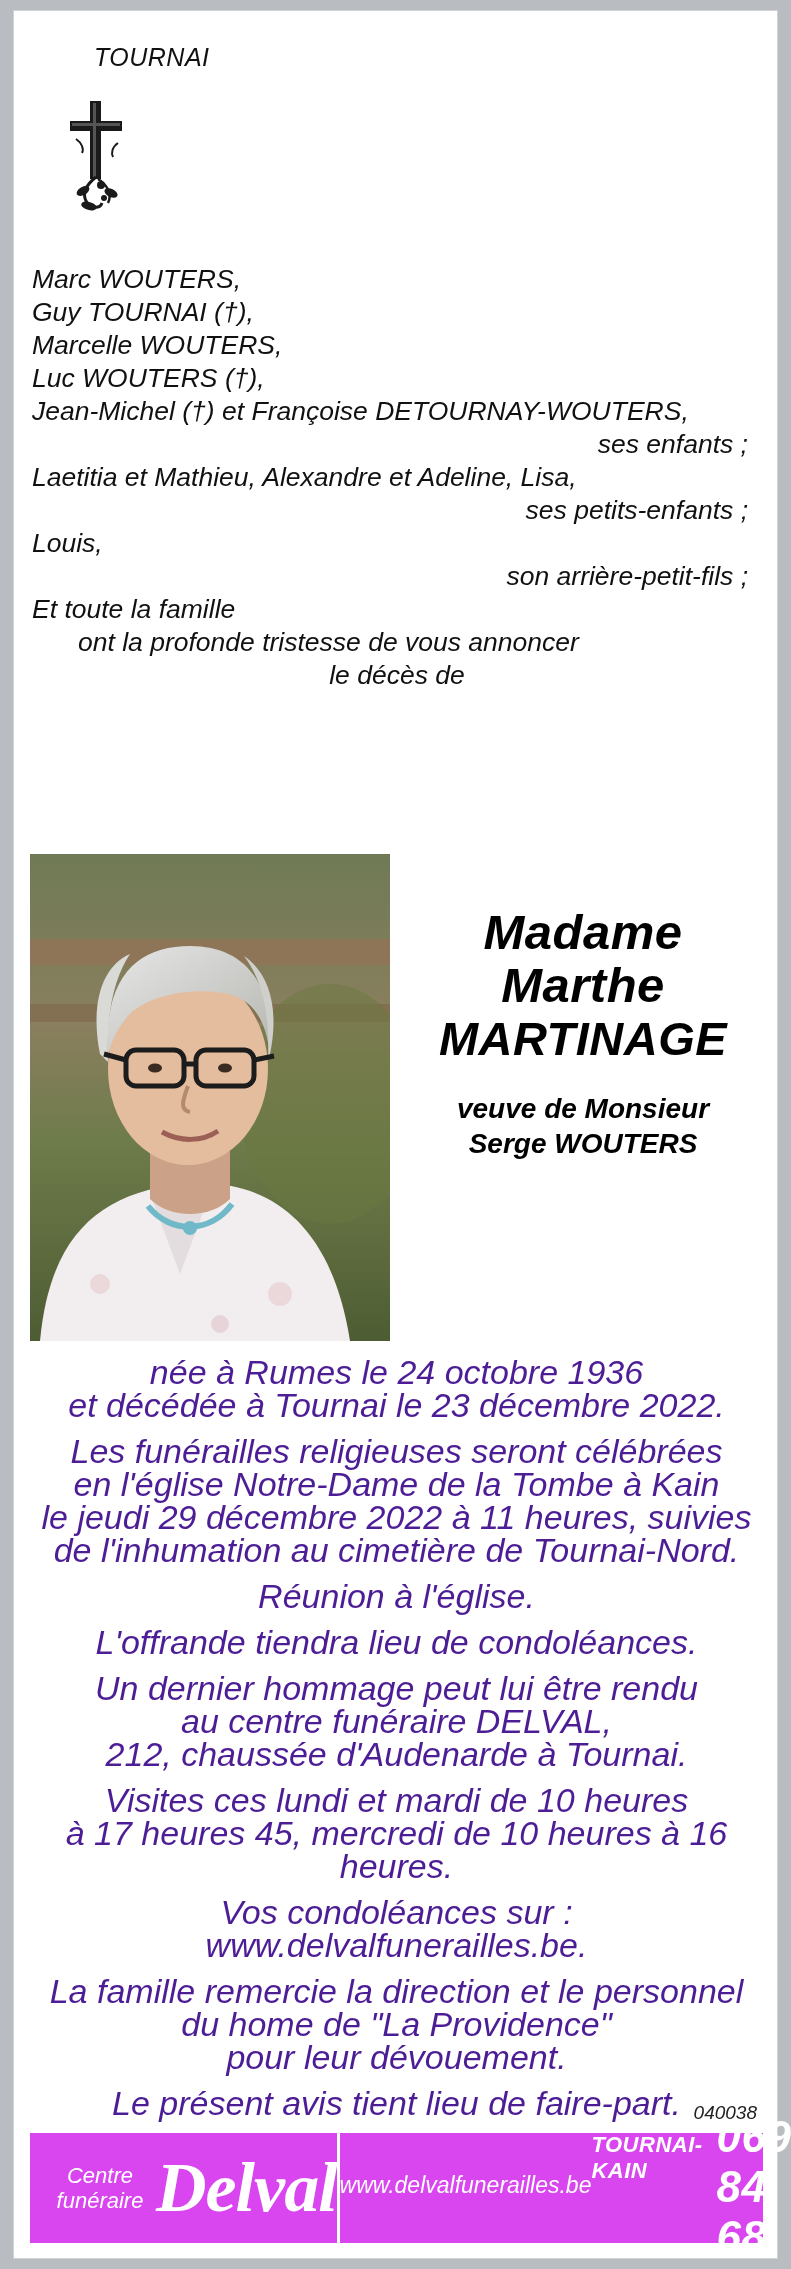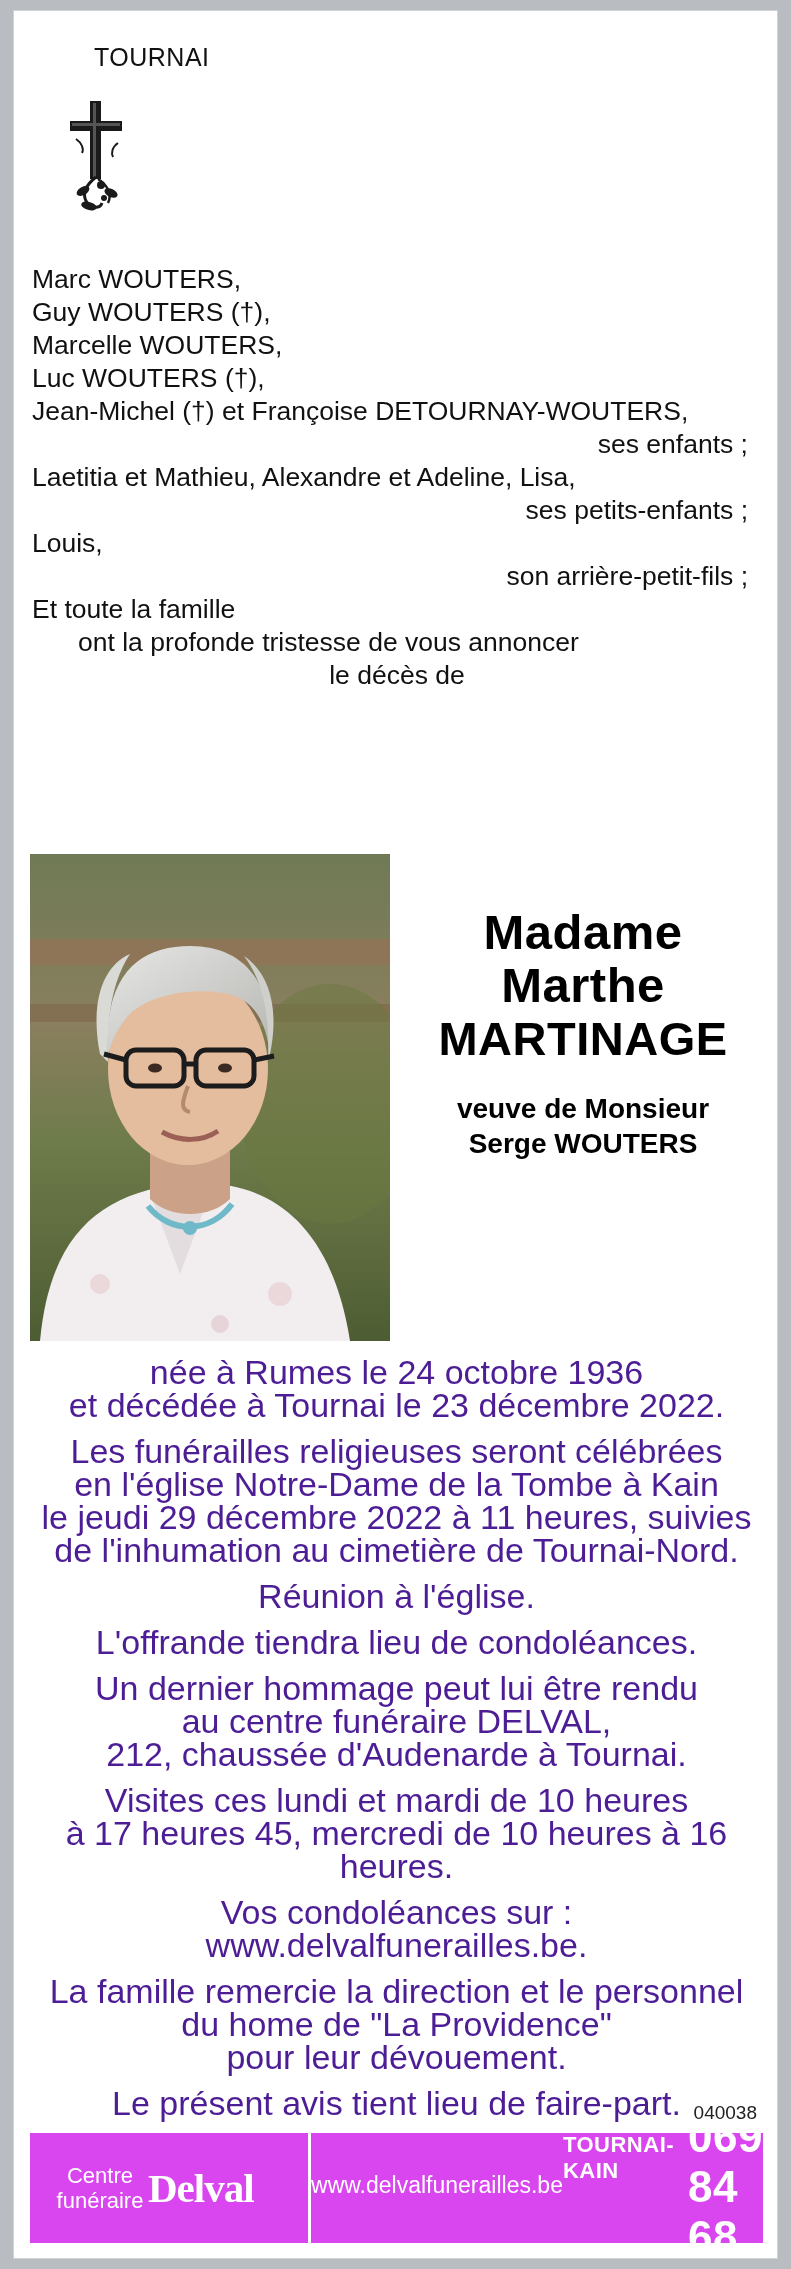--- a/index.html
+++ b/index.html
@@ -18,20 +18,21 @@
     overflow: hidden;
   }
   .card {
     position: absolute;
     left: 13px;
     top: 10px;
     width: 765px;
     height: 2249px;
     background: #ffffff;
     border: 1px solid #cfd3d6;
+    font-style: italic;
   }
   
   .city {
     position: absolute;
     left: 80px;
     top: 32px;
     font-size: 25px;
     letter-spacing: 0.5px;
     color: #111;
   }
@@ -137,24 +138,24 @@
     align-items: center;
     padding-left: 22px;
   }
   .footer .centre {
     font-size: 22px;
     line-height: 25px;
     text-align: center;
     width: 96px;
   }
   .footer .brand {
-    font-size: 41px;
+    font-size: 70px;
     font-weight: bold;
     letter-spacing: -1px;
-    margin-left: 0;
+    margin-left: 8px;
     font-family: "Liberation Serif", serif;
   }
   .footer .right {
     flex: 1;
     border-left: 3px solid #fff;
     display: flex;
     justify-content: center;
     align-items: center;
     padding: 4px 0;
   }
@@ -203,21 +204,21 @@
         <ellipse cx="33" cy="107" rx="8" ry="4" fill="#1a1a1a" transform="rotate(15 33 107)"></ellipse>
         <circle cx="45" cy="86" r="4" fill="#1a1a1a"></circle>
         <circle cx="48" cy="99" r="3" fill="#1a1a1a"></circle>
         <path d="M20 40 C26 44 28 50 26 54" stroke="#1a1a1a" stroke-width="2" fill="none"></path>
         <path d="M62 44 C56 48 55 54 57 58" stroke="#1a1a1a" stroke-width="2" fill="none"></path>
       </svg>
     </div>
 
     <div class="family">
       <div class="line">Marc WOUTERS,</div>
-      <div class="line">Guy WOUTERS (†),</div>
+      <div class="line">Guy TOURNAI (†),</div>
       <div class="line">Marcelle WOUTERS,</div>
       <div class="line">Luc WOUTERS (†),</div>
       <div class="line">Jean-Michel (†) et Françoise DETOURNAY-WOUTERS,</div>
       <div class="role">ses enfants ;</div>
       <div class="line">Laetitia et Mathieu, Alexandre et Adeline, Lisa,</div>
       <div class="role">ses petits-enfants ;</div>
       <div class="line">Louis,</div>
       <div class="role center">son arrière-petit-fils ;</div>
       <div class="line">Et toute la famille</div>
       <div class="pad-left">ont la profonde tristesse de vous annoncer</div>

